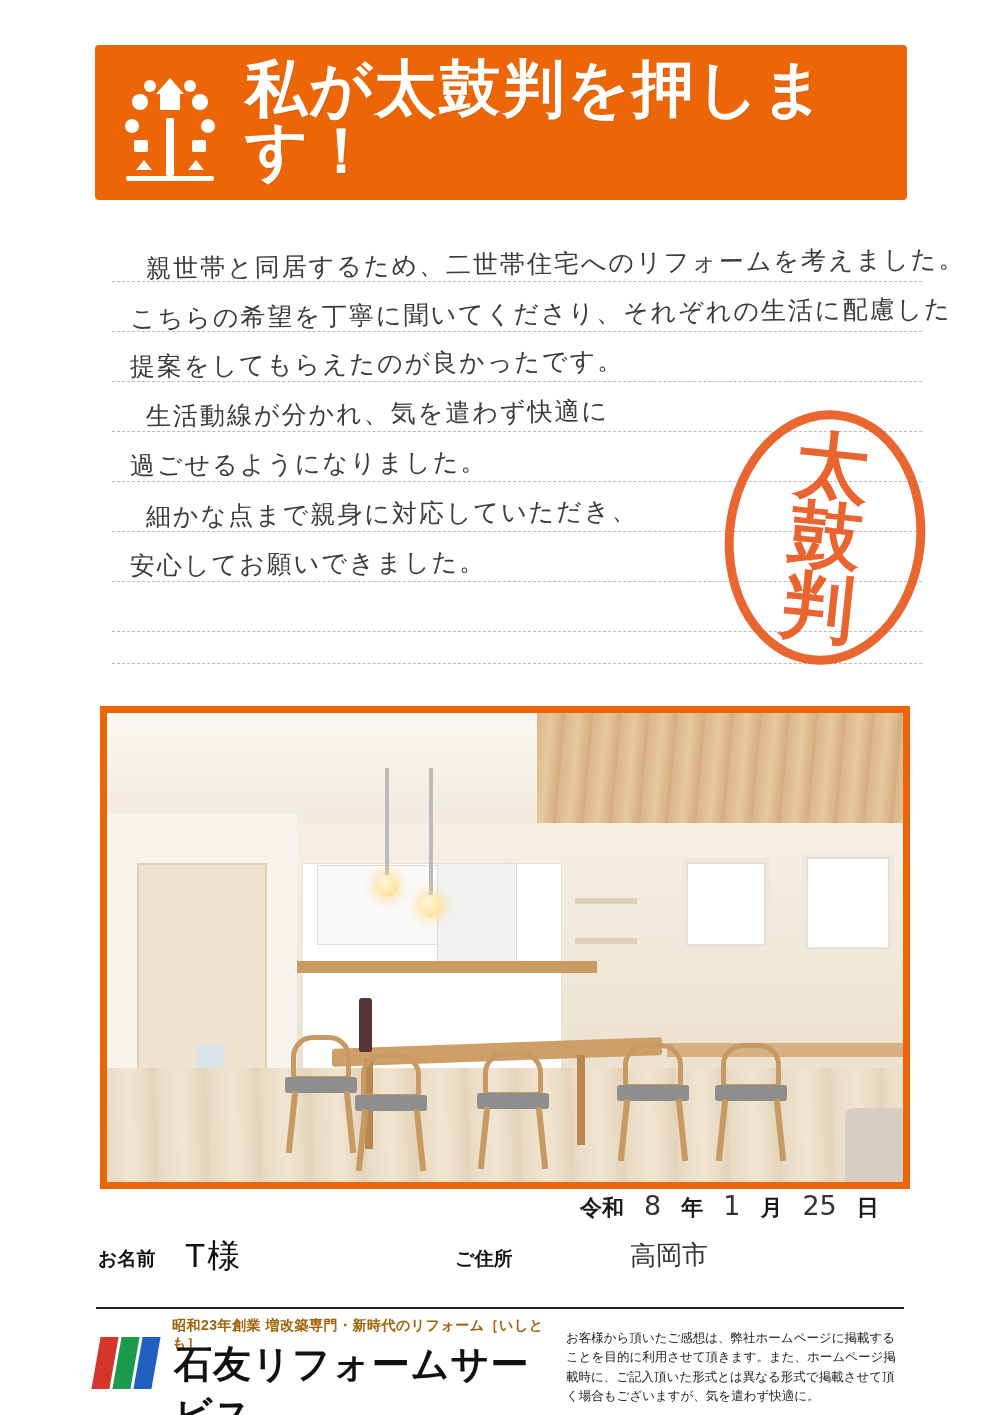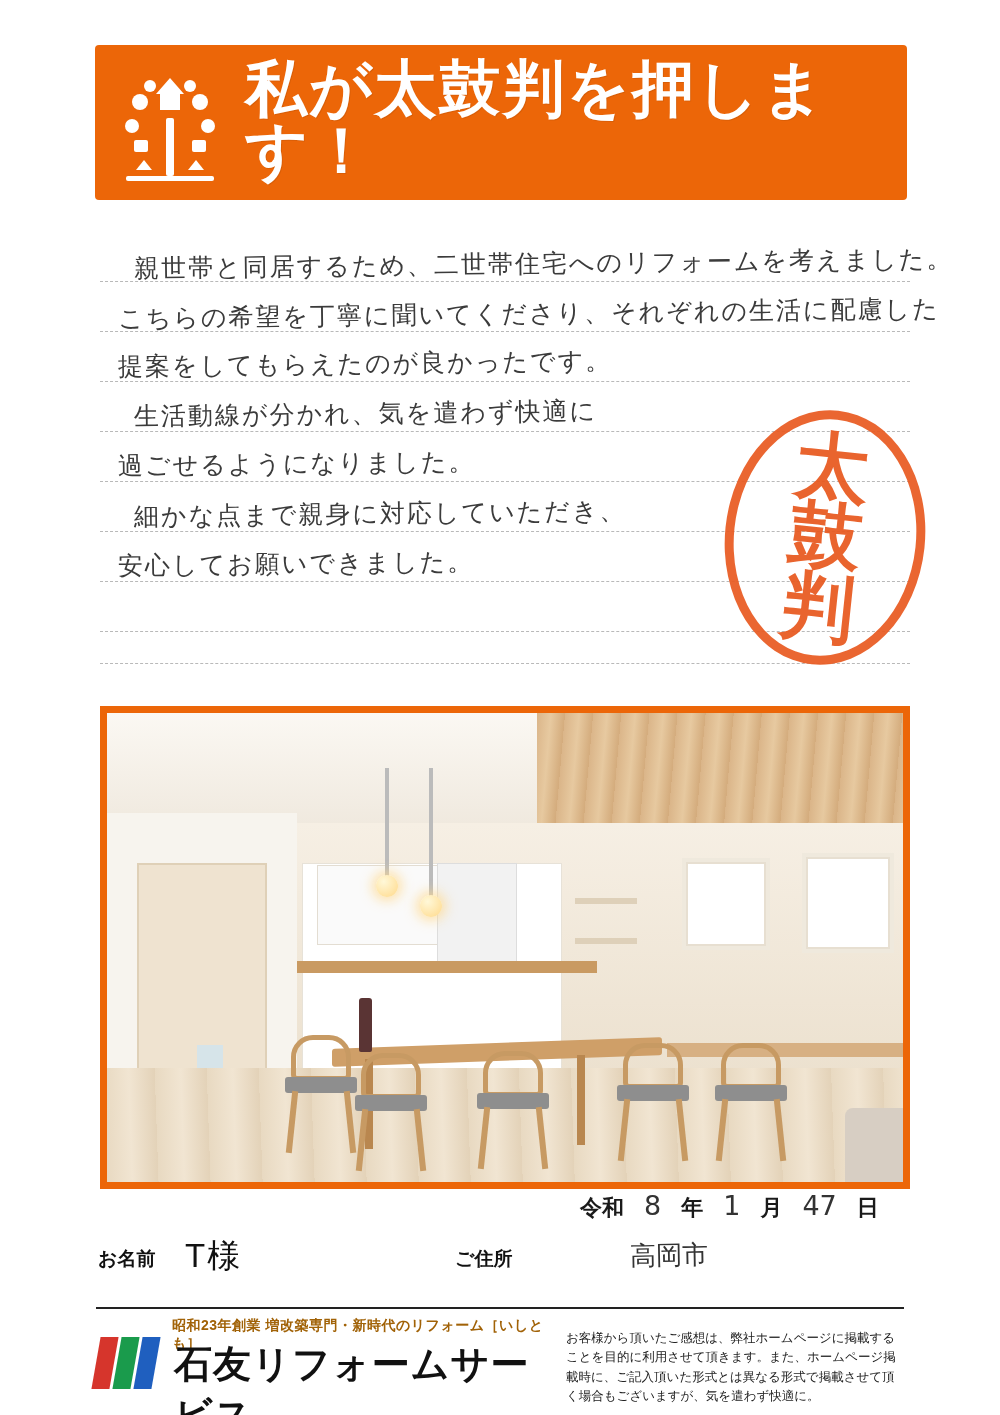--- a/index.html
+++ b/index.html
@@ -38,21 +38,21 @@
     font-weight: bold;
     letter-spacing: 2px;
     line-height: 1;
     padding-bottom: 6px;
     text-shadow: 1px 1px 0 rgba(0,0,0,0.08);
   }
 
   
   .letter {
     position: absolute;
-    left: 100px; top: 245px;
+    left: 112px; top: 245px;
     width: 810px; height: 440px;
   }
   .rule {
     position: absolute;
     left: 0; width: 810px;
     border-top: 1px dashed #b9b9b9;
   }
   .hand {
     position: absolute;
     font-family: "DejaVu Sans", sans-serif;
@@ -410,21 +410,21 @@
     </div>
   </div>
 
   <div class="sign-row">
     <div class="date-line">
       <span>令和</span>
       <span class="date-val">8</span>
       <span>年</span>
       <span class="date-val">1</span>
       <span>月</span>
-      <span class="date-val">47</span>
+      <span class="date-val">25</span>
       <span>日</span>
     </div>
     <div class="name-label">お名前</div>
     <div class="name-value">T様</div>
     <div class="addr-label">ご住所</div>
     <div class="addr-value">高岡市</div>
   </div>
 
   <div class="footer-rule"></div>
   <div class="footer">

